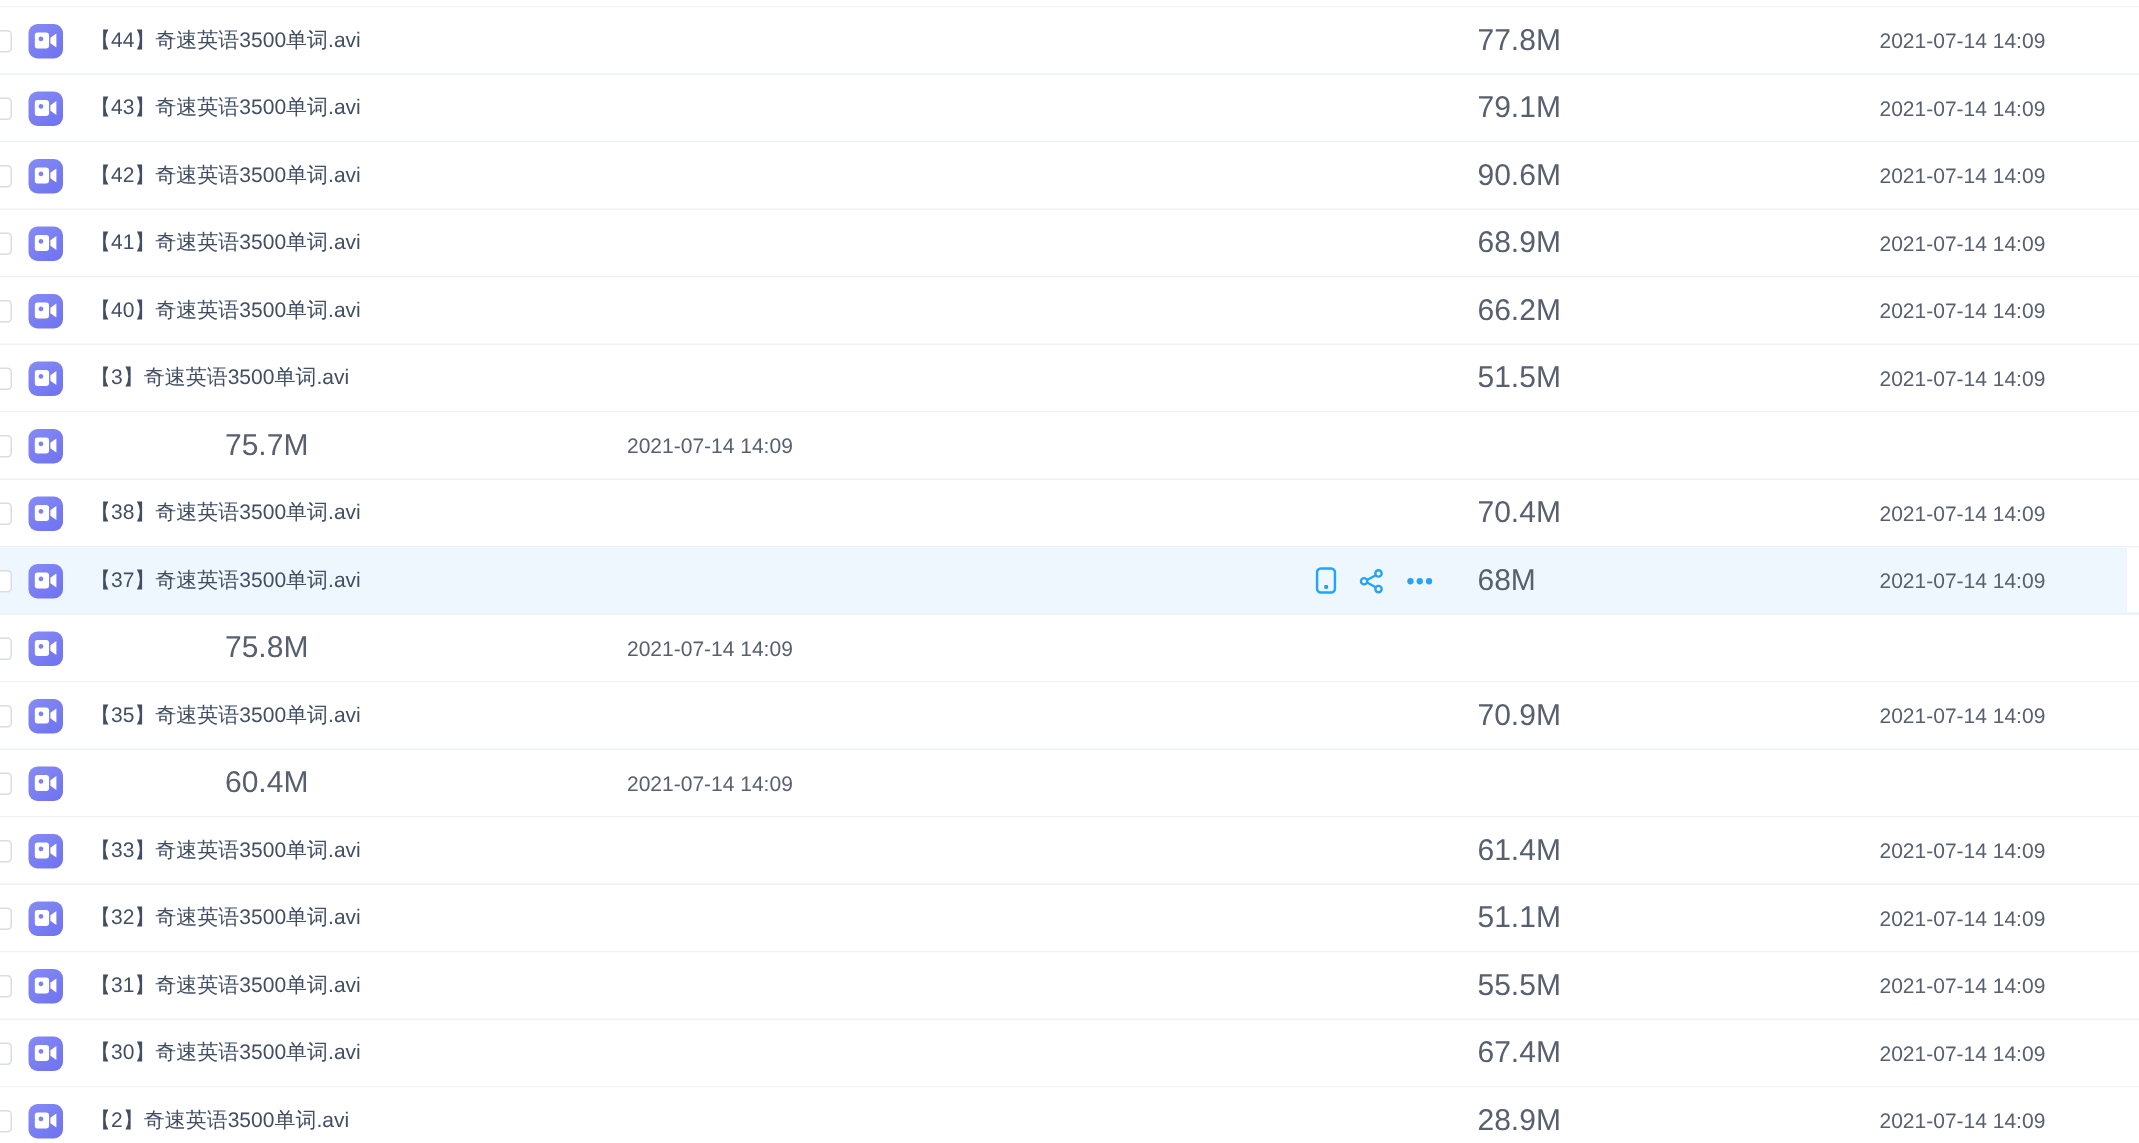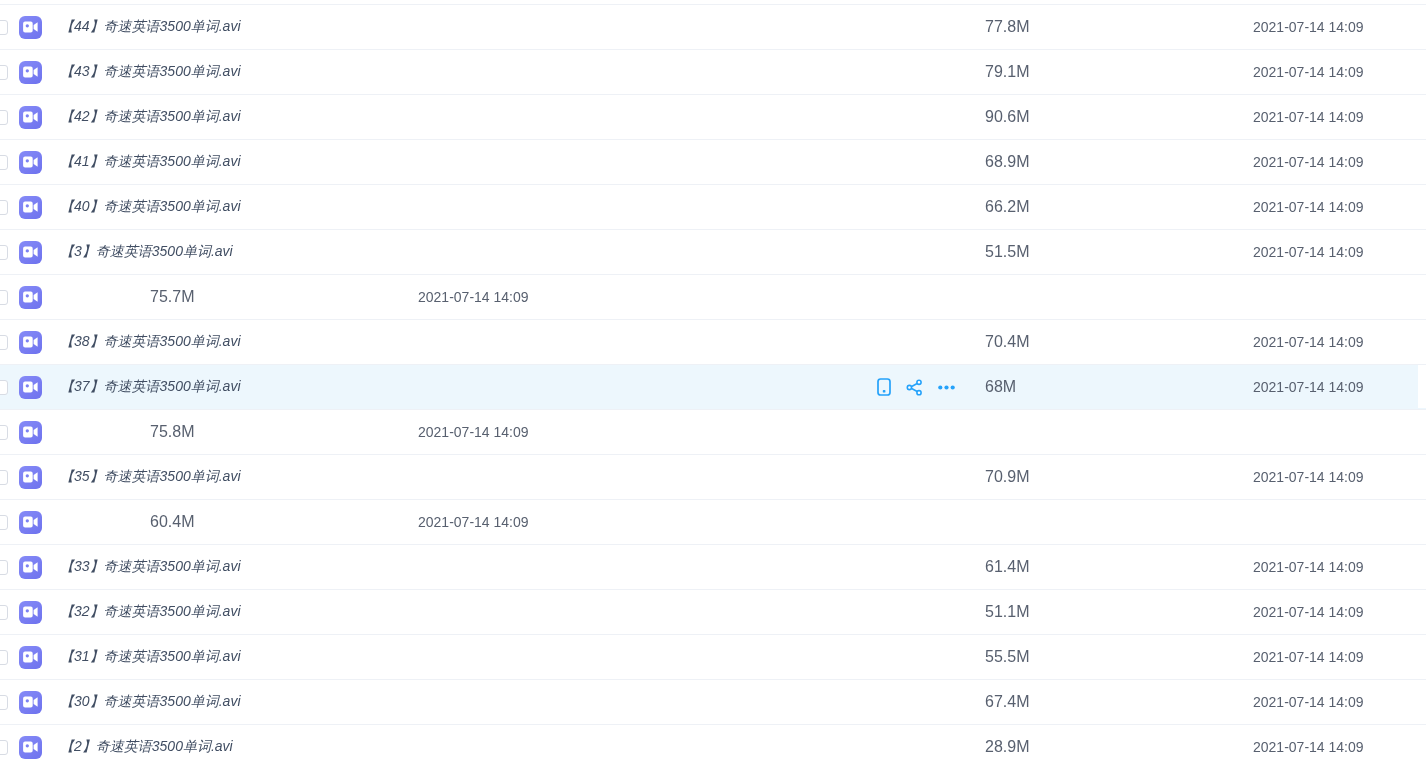--- a/index.html
+++ b/index.html
@@ -19,26 +19,26 @@
   .row{position:relative;height:45px;display:flex;align-items:center;
     border-bottom:1px solid var(--divider);background:#fff;cursor:pointer;}
   .row.hover{background:var(--hover-row-bg);}
   .row.hover::after{content:"";position:absolute;right:0;top:0;bottom:1px;width:8px;background:#fff;}
   .checkbox{flex:none;width:16px;height:15px;margin-left:-8px;border:1px solid var(--checkbox-border);
     border-radius:3px;background:#fff;}
   .file-icon{flex:none;width:23px;height:23px;margin-left:11px;border-radius:6px;
     background:linear-gradient(140deg,#868bf7 0%,#6e72ee 100%);
     display:flex;align-items:center;justify-content:center;}
   .file-name{flex:1;margin-left:18px;font-size:14px;color:var(--filename-text);
-    white-space:nowrap;overflow:hidden;text-overflow:ellipsis;font-style:italic;}
+    white-space:nowrap;overflow:hidden;text-overflow:ellipsis;}
   .actions{flex:none;width:78px;margin-right:30px;display:flex;align-items:center;
     justify-content:space-between;visibility:hidden;}
   .row.hover .actions{visibility:visible;}
   .action-btn{background:none;border:none;padding:0;cursor:pointer;display:flex;align-items:center;}
-  .file-size{flex:none;width:268px;font-size:16px;color:var(--meta-text);}
+  .file-size{flex:none;width:268px;font-size:20px;color:var(--meta-text);}
   .file-date{flex:none;width:173px;font-size:14px;color:var(--meta-text);}
 </style>
 </head>
 <body>
 
 <div class="file-list">
   <div class="top-sliver"></div>
   <div id="rows-container">
   <div class="row">
     <span class="checkbox"></span>

